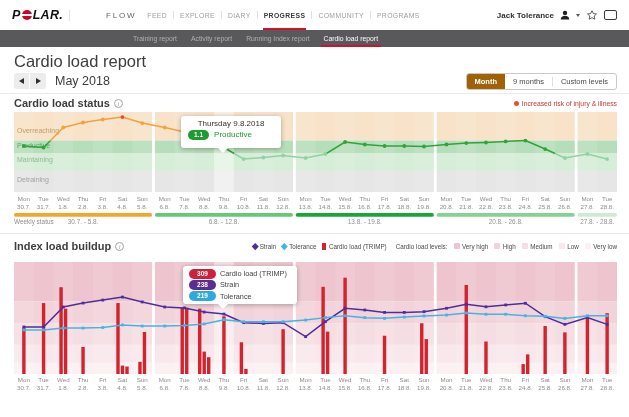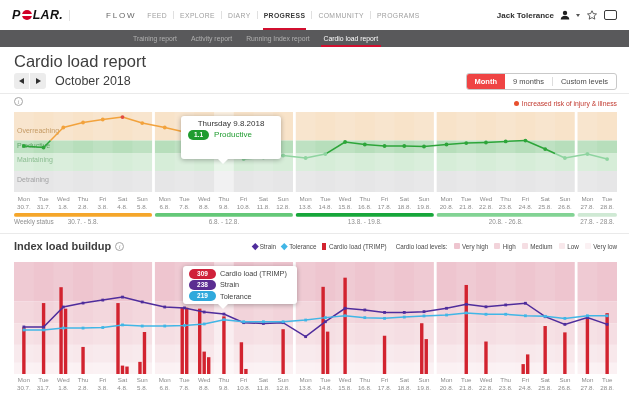--- a/index.html
+++ b/index.html
@@ -27,39 +27,39 @@
 .page-title{position:absolute;top:52px;left:14px;font-size:16.5px;color:#3d3d3d;}
 .daterow{position:absolute;top:72px;left:14px;right:12px;height:18px;display:flex;align-items:center;}
 .nav-arrows{display:flex;border-radius:3px;overflow:hidden;}
 .arr{width:16px;height:16px;background:#ececec;display:flex;align-items:center;justify-content:center;}
 .arr.left{border-right:1px solid #fff;}
 .tri-l{width:0;height:0;border-top:3.5px solid transparent;border-bottom:3.5px solid transparent;border-right:5px solid #2f2f2f;}
 .tri-r{width:0;height:0;border-top:3.5px solid transparent;border-bottom:3.5px solid transparent;border-left:5px solid #2f2f2f;}
 .period-label{margin-left:9px;font-size:12.5px;color:#3d3d3d;}
 .btn-group{margin-left:auto;display:flex;align-items:stretch;border:1px solid #c9c9c9;border-radius:3px;background:#fff;height:17px;overflow:hidden;font-size:7.5px;}
 .btn{padding:0 8px;display:flex;align-items:center;color:#4a4a4a;}
-.btn.primary{background:#ef4444;color:#fff;font-weight:700;}
+.btn.primary{background:#a16207;color:#fff;font-weight:700;}
 .btn-sep{width:1px;background:#ddd;margin:3px 0;}
 .hr{position:absolute;left:0;width:629px;height:1px;background:#eaeaea;}
 .section-head{position:absolute;left:14px;display:flex;align-items:center;gap:4px;}
 .section-title{font-size:11px;font-weight:700;color:#3d3d3d;}
 .info-icon{width:9px;height:9px;border:1px solid #a5a5a5;border-radius:50%;color:#a5a5a5;font-size:6.5px;display:flex;align-items:center;justify-content:center;font-style:italic;font-family:"Liberation Serif",serif;}
 .risk-note{position:absolute;top:100px;right:12px;display:flex;align-items:center;gap:3px;}
 .risk-dot{width:5px;height:5px;border-radius:50%;background:#e8502e;}
 .risk-text{font-size:6.8px;color:#c23b31;}
 .legend{display:flex;align-items:center;gap:6px;margin-left:auto;}
 .leg-item{display:flex;align-items:center;gap:2.5px;font-size:6.3px;color:#4a4a4a;}
 .diamond{width:4.5px;height:4.5px;transform:rotate(45deg);}
 .leg-bar{width:4px;height:7px;}
 .swatch{width:6px;height:6px;border-radius:1px;}
 .levels-label{font-size:6.3px;color:#4a4a4a;margin-left:3px;}
 svg{position:absolute;left:0;}
 .tip{position:absolute;background:#fff;border-radius:3px;box-shadow:0 1px 5px rgba(0,0,0,.3);z-index:10;}
 .tip-arrow{position:absolute;bottom:-5px;width:0;height:0;border-left:5px solid transparent;border-right:5px solid transparent;border-top:5px solid #fff;}
-#tip1{left:181px;top:116px;width:100px;height:43px;padding:3px 7px;}
+#tip1{left:181px;top:116px;width:100px;height:32px;padding:3px 7px;}
 #tip1 .tip-title{font-size:8px;color:#333;text-align:center;}
 #tip1 .tip-row{display:flex;align-items:center;gap:5px;margin-top:2px;}
 .pill{border-radius:6px;color:#fff;font-size:6.5px;font-weight:700;padding:1px 6px;line-height:1.2;}
 .pill.green{background:#1f9c2f;}
 #tip1 .prod{font-size:8px;color:#1f9c2f;}
 #tip2{left:183px;top:266px;width:114px;height:38px;padding:3px 6px;display:flex;flex-direction:column;justify-content:space-between;}
 #tip2 .tip-row{display:flex;align-items:center;gap:4px;}
 #tip2 .pill{width:27px;text-align:center;padding:1px 0;}
 .pill.red{background:#d0213a;}
 .pill.purple{background:#5b2d91;}
@@ -116,32 +116,33 @@
 
 <div class="daterow">
   <div class="nav-arrows">
     <div class="arr left">
         <span class="tri-l"></span>
       </div>
     <div class="arr">
         <span class="tri-r"></span>
       </div>
   </div>
-  <div class="period-label">October 2018</div>
+  <div class="period-label">May 2018</div>
   <div class="btn-group">
     <div class="btn primary">Month</div>
     <div class="btn">9 months</div>
     <div class="btn-sep"></div>
     <div class="btn">Custom levels</div>
   </div>
 </div>
 
 <div class="hr" style="top:93px"></div>
 
 <div class="section-head" style="top:97px">
+  <span class="section-title">Cardio load status</span>
   <span class="info-icon">i</span>
 </div>
 <div class="risk-note">
   <span class="risk-dot"></span>
   <span class="risk-text">Increased risk of injury &amp; illness</span>
 </div>
 
 <svg id="c1" width="629" height="116" style="top:112px">
     <rect x="14" y="0" width="138.08666666666667" height="28.48" fill="#f8e3c9"></rect>
     <rect x="14" y="28.48" width="138.08666666666667" height="13.039999999999997" fill="#b7debb"></rect>

